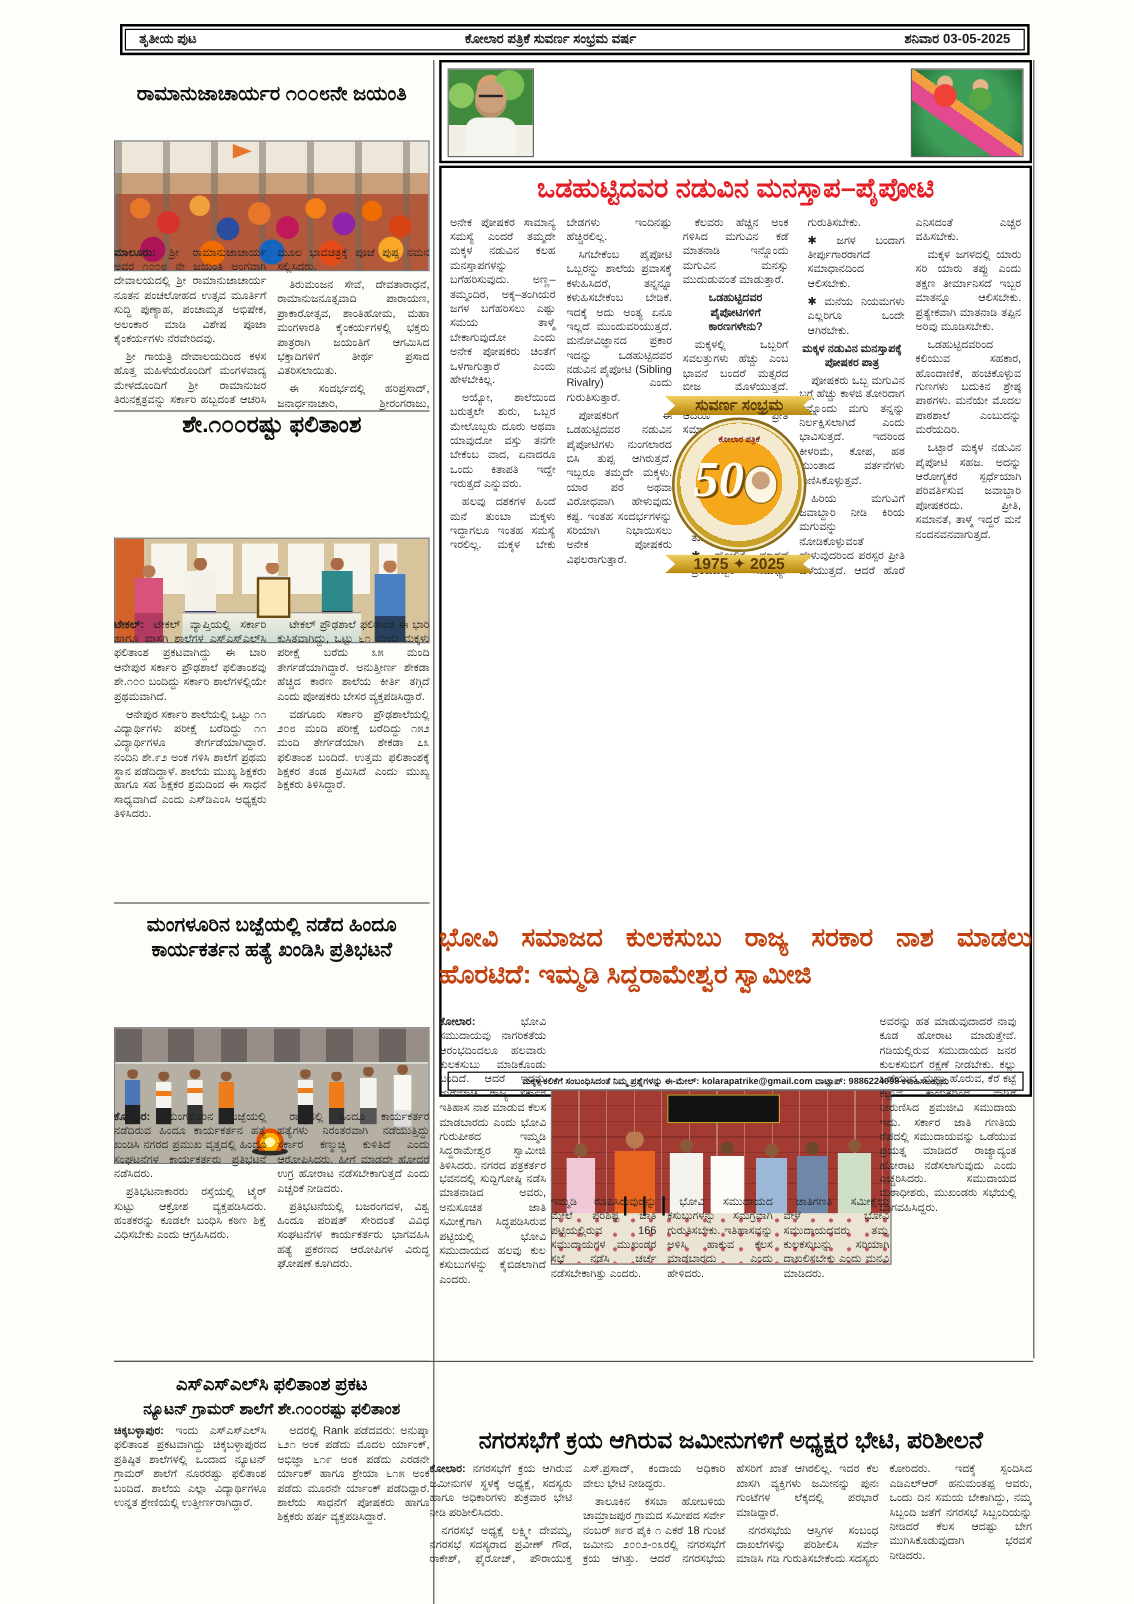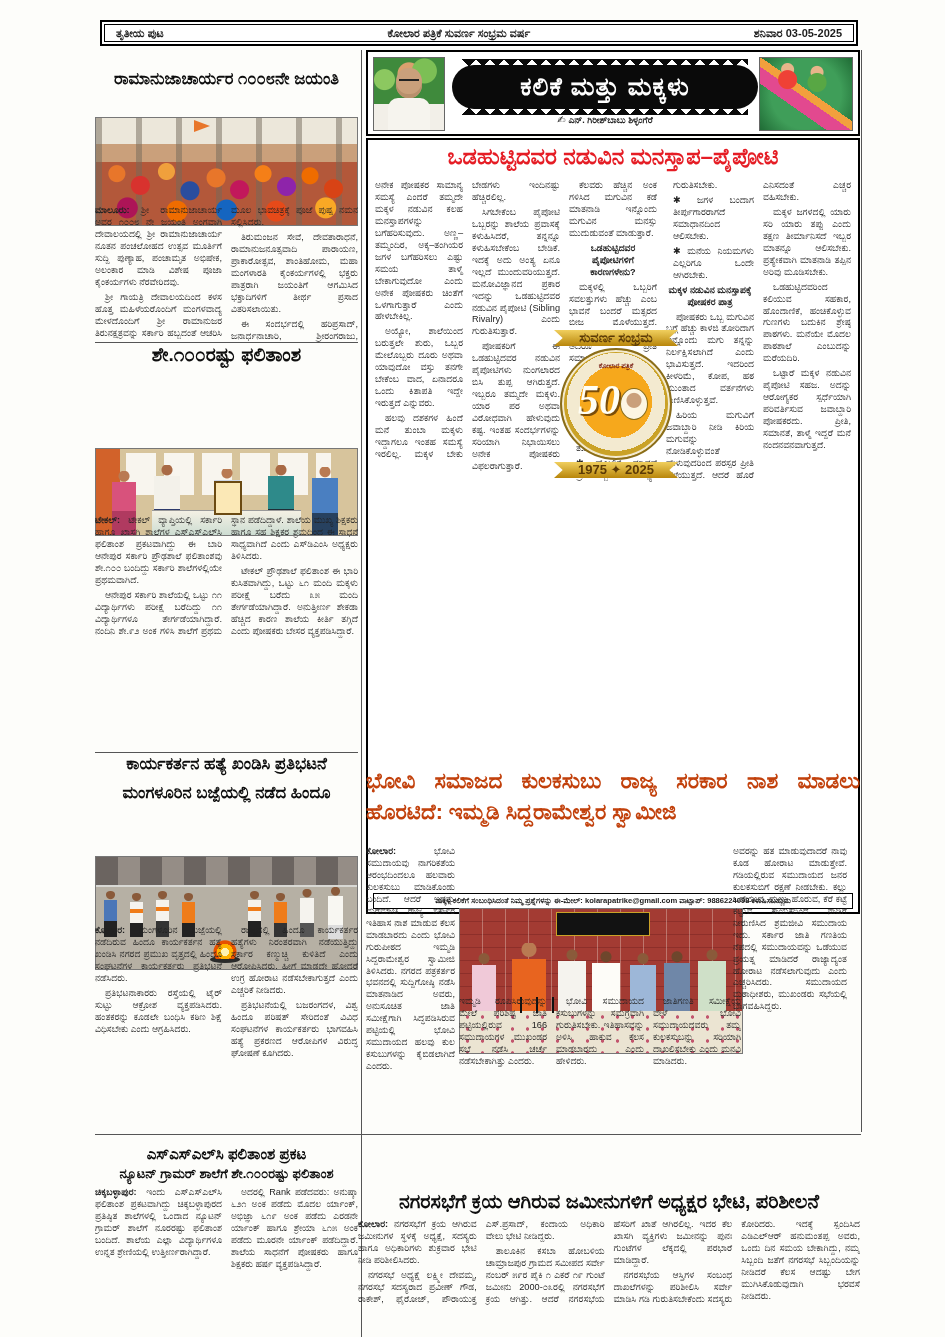--- a/index.html
+++ b/index.html
@@ -167,26 +167,27 @@
         <div class="fg" style="left:118px;top:20px;width:26px;height:40px;border-radius:8px 8px 0 0;background:radial-gradient(circle at 50% 10%,#b97a52 0 5px,transparent 6px),linear-gradient(180deg,transparent 11px,#cfd8e8 11px);"></div>
         <div class="fg" style="left:172px;top:16px;width:26px;height:70px;border-radius:8px 8px 0 0;background:radial-gradient(circle at 50% 7%,#a96a45 0 5px,transparent 6px),linear-gradient(180deg,transparent 11px,#2e8a8a 11px 44px,#1f2e38 44px);"></div>
         <div class="fg" style="left:216px;top:18px;width:26px;height:68px;border-radius:8px 8px 0 0;background:radial-gradient(circle at 50% 7%,#b97a52 0 5px,transparent 6px),linear-gradient(180deg,transparent 11px,#4a7fc1 11px 46px,#27415f 46px);"></div>
         <div class="table"></div>
         <div class="frame"></div>
       </div>
       <div class="abs bt cols2" style="left:0;top:172px;width:263px;height:234px;">
         <p class="nofirst"><b class="dl">ಟೇಕಲ್:</b> <span>ಟೇಕಲ್ ವ್ಯಾಪ್ತಿಯಲ್ಲಿ ಸರ್ಕಾರಿ ಹಾಗೂ ಖಾಸಗಿ ಶಾಲೆಗಳ ಎಸ್‌ಎಸ್‌ಎಲ್‌ಸಿ ಫಲಿತಾಂಶ ಪ್ರಕಟವಾಗಿದ್ದು ಈ ಬಾರಿ ಆನೇಪುರ ಸರ್ಕಾರಿ ಪ್ರೌಢಶಾಲೆ ಫಲಿತಾಂಶವು ಶೇ.೧೦೦ ಬಂದಿದ್ದು ಸರ್ಕಾರಿ ಶಾಲೆಗಳಲ್ಲಿಯೇ ಪ್ರಥಮವಾಗಿದೆ.</span></p>
         <p>ಆನೇಪುರ ಸರ್ಕಾರಿ ಶಾಲೆಯಲ್ಲಿ ಒಟ್ಟು ೧೧ ವಿದ್ಯಾರ್ಥಿಗಳು ಪರೀಕ್ಷೆ ಬರೆದಿದ್ದು ೧೧ ವಿದ್ಯಾರ್ಥಿಗಳೂ ತೇರ್ಗಡೆಯಾಗಿದ್ದಾರೆ. ನಂದಿನಿ ಶೇ.೯೨ ಅಂಕ ಗಳಿಸಿ ಶಾಲೆಗೆ ಪ್ರಥಮ ಸ್ಥಾನ ಪಡೆದಿದ್ದಾಳೆ. ಶಾಲೆಯ ಮುಖ್ಯ ಶಿಕ್ಷಕರು ಹಾಗೂ ಸಹ ಶಿಕ್ಷಕರ ಶ್ರಮದಿಂದ ಈ ಸಾಧನೆ ಸಾಧ್ಯವಾಗಿದೆ ಎಂದು ಎಸ್‌ಡಿಎಂಸಿ ಅಧ್ಯಕ್ಷರು ತಿಳಿಸಿದರು.</p>
         <p>ಟೇಕಲ್ ಪ್ರೌಢಶಾಲೆ ಫಲಿತಾಂಶ ಈ ಭಾರಿ ಕುಸಿತವಾಗಿದ್ದು, ಒಟ್ಟು ೬೧ ಮಂದಿ ಮಕ್ಕಳು ಪರೀಕ್ಷೆ ಬರೆದು ೩೫ ಮಂದಿ ತೇರ್ಗಡೆಯಾಗಿದ್ದಾರೆ. ಅನುತ್ತೀರ್ಣ ಶೇಕಡಾ ಹೆಚ್ಚಿದ ಕಾರಣ ಶಾಲೆಯ ಕೀರ್ತಿ ತಗ್ಗಿದೆ ಎಂದು ಪೋಷಕರು ಬೇಸರ ವ್ಯಕ್ತಪಡಿಸಿದ್ದಾರೆ.</p>
+        <p>ವಡಗೂರು ಸರ್ಕಾರಿ ಪ್ರೌಢಶಾಲೆಯಲ್ಲಿ ೨೦೮ ಮಂದಿ ಪರೀಕ್ಷೆ ಬರೆದಿದ್ದು ೧೫೨ ಮಂದಿ ತೇರ್ಗಡೆಯಾಗಿ ಶೇಕಡಾ ೭೩ ಫಲಿತಾಂಶ ಬಂದಿದೆ. ಉತ್ತಮ ಫಲಿತಾಂಶಕ್ಕೆ ಶಿಕ್ಷಕರ ತಂಡ ಶ್ರಮಿಸಿದೆ ಎಂದು ಮುಖ್ಯ ಶಿಕ್ಷಕರು ತಿಳಿಸಿದ್ದಾರೆ.</p>
       </div>
     </section>
 
     <section class="abs secC" style="left:0;top:702px;width:263px;height:430px;">
+      <h2 class="hd h16" style="margin-top:8px;">ಮಂಗಳೂರಿನ ಬಜ್ಪೆಯಲ್ಲಿ ನಡೆದ ಹಿಂದೂ</h2>
       <h2 class="hd h16">ಕಾರ್ಯಕರ್ತನ ಹತ್ಯೆ ಖಂಡಿಸಿ ಪ್ರತಿಭಟನೆ</h2>
-      <h2 class="hd h16" style="margin-top:8px;">ಮಂಗಳೂರಿನ ಬಜ್ಪೆಯಲ್ಲಿ ನಡೆದ ಹಿಂದೂ</h2>
       <div class="abs photo phC" style="top:54px;left:0;">
         <div class="fg" style="left:8px;top:34px;width:13px;height:46px;border-radius:6px 6px 0 0;background:radial-gradient(circle at 50% 8%,#8a5a3a 0 4px,transparent 5px),linear-gradient(180deg,transparent 9px,#4a76b8 9px 30px,#222 30px);"></div>
         <div class="fg" style="left:34px;top:36px;width:13px;height:44px;border-radius:6px 6px 0 0;background:radial-gradient(circle at 50% 8%,#8a5a3a 0 4px,transparent 5px),linear-gradient(180deg,transparent 9px,#f5f3ee 9px 16px,#ef7c1a 16px 20px,#f5f3ee 20px 30px,#222 30px);"></div>
         <div class="fg" style="left:60px;top:34px;width:13px;height:46px;border-radius:6px 6px 0 0;background:radial-gradient(circle at 50% 8%,#8a5a3a 0 4px,transparent 5px),linear-gradient(180deg,transparent 9px,#f5f3ee 9px 16px,#ef7c1a 16px 20px,#f5f3ee 20px 30px,#333 30px);"></div>
         <div class="fg" style="left:86px;top:36px;width:13px;height:44px;border-radius:6px 6px 0 0;background:radial-gradient(circle at 50% 8%,#8a5a3a 0 4px,transparent 5px),linear-gradient(180deg,transparent 9px,#ef7c1a 9px 30px,#222 30px);"></div>
         <div class="fg" style="left:152px;top:34px;width:13px;height:46px;border-radius:6px 6px 0 0;background:radial-gradient(circle at 50% 8%,#8a5a3a 0 4px,transparent 5px),linear-gradient(180deg,transparent 9px,#f5f3ee 9px 16px,#ef7c1a 16px 20px,#f5f3ee 20px 30px,#222 30px);"></div>
         <div class="fg" style="left:178px;top:36px;width:13px;height:44px;border-radius:6px 6px 0 0;background:radial-gradient(circle at 50% 8%,#8a5a3a 0 4px,transparent 5px),linear-gradient(180deg,transparent 9px,#ef7c1a 9px 30px,#333 30px);"></div>
         <div class="fg" style="left:204px;top:32px;width:14px;height:48px;border-radius:6px 6px 0 0;background:radial-gradient(circle at 50% 8%,#8a5a3a 0 4px,transparent 5px),linear-gradient(180deg,transparent 9px,#f5f3ee 9px 34px,#555 34px);"></div>
         <div class="fg" style="left:232px;top:30px;width:15px;height:52px;border-radius:6px 6px 0 0;background:radial-gradient(circle at 50% 8%,#8a5a3a 0 4px,transparent 5px),linear-gradient(180deg,transparent 9px,#f8f7f2 9px 38px,#ddd 38px);"></div>
         <div class="tyre"></div>
@@ -210,28 +211,20 @@
     </section>
   </div>
 
   <div class="abs center">
 
     <div class="abs mastbox">
       <div class="abs portrait">
         <div class="face"></div>
         <div class="specs"></div>
         <div class="shirt"></div>
-      </div>
-      <div class="abs jagwrap">
-        <div class="jag">
-            <span>ಕಲಿಕೆ ಮತ್ತು ಮಕ್ಕಳು</span>
-          </div>
-        <div class="byline">
-          <span class="penicon">✍</span><span>ಎನ್. ಗಿರೀಶ್‌ಬಾಬು ಶಿಳ್ಳಂಗೆರೆ</span>
-        </div>
       </div>
       <div class="abs kids"></div>
     </div>
 
     <div class="abs kalikebox">
       <h1 class="redhead">ಒಡಹುಟ್ಟಿದವರ ನಡುವಿನ ಮನಸ್ತಾಪ–ಪೈಪೋಟಿ</h1>
       <div class="kbody bt cols5">
         <p class="nofirst">ಅನೇಕ ಪೋಷಕರ ಸಾಮಾನ್ಯ ಸಮಸ್ಯೆ ಎಂದರೆ ತಮ್ಮದೇ ಮಕ್ಕಳ ನಡುವಿನ ಕಲಹ ಮನಸ್ತಾಪಗಳನ್ನು ಬಗೆಹರಿಸುವುದು. ಅಣ್ಣ–ತಮ್ಮಂದಿರ, ಅಕ್ಕ–ತಂಗಿಯರ ಜಗಳ ಬಗೆಹರಿಸಲು ಎಷ್ಟು ಸಮಯ ತಾಳ್ಮೆ ಬೇಕಾಗುವುದೋ ಎಂದು ಅನೇಕ ಪೋಷಕರು ಚಿಂತೆಗೆ ಒಳಗಾಗುತ್ತಾರೆ ಎಂದು ಹೇಳಬೇಕಿಲ್ಲ.</p>
         <p>ಅಯ್ಯೋ, ಶಾಲೆಯಿಂದ ಬರುತ್ತಲೇ ಶುರು, ಒಬ್ಬರ ಮೇಲೊಬ್ಬರು ದೂರು ಅಥವಾ ಯಾವುದೋ ವಸ್ತು ತನಗೇ ಬೇಕೆಂಬ ವಾದ, ಏನಾದರೂ ಒಂದು ಕಿತಾಪತಿ ಇದ್ದೇ ಇರುತ್ತದೆ ಎನ್ನುವರು.</p>
         <p>ಹಲವು ದಶಕಗಳ ಹಿಂದೆ ಮನೆ ತುಂಬಾ ಮಕ್ಕಳು ಇದ್ದಾಗಲೂ ಇಂತಹ ಸಮಸ್ಯೆ ಇರಲಿಲ್ಲ. ಮಕ್ಕಳ ಬೇಕು ಬೇಡಗಳು ಇಂದಿನಷ್ಟು ಹೆಚ್ಚಿರಲಿಲ್ಲ.</p>
@@ -293,18 +286,18 @@
         <p>ಭೋವಿ ಸಮುದಾಯದ ಕಸುಬುಗಳನ್ನು ಸಮಗ್ರವಾಗಿ ಗುರುತಿಸಬೇಕು. ಇತಿಹಾಸವನ್ನು ಅಳಿಸಿ ಹಾಕುವ ಕೆಲಸ ಮಾಡಬಾರದು ಎಂದು ಹೇಳಿದರು.</p>
         <p>ಜಾತಿಗಣತಿ ಸಮೀಕ್ಷೆಯ ವೇಳೆ ಭೋವಿ ಸಮುದಾಯದವರು ತಮ್ಮ ಕುಲಕಸುಬನ್ನು ಸರಿಯಾಗಿ ದಾಖಲಿಸಬೇಕು ಎಂದು ಮನವಿ ಮಾಡಿದರು.</p>
       </div>
     </section>
 
     <section class="abs civic">
       <h1 class="chead" style="margin-top:4px;">ನಗರಸಭೆಗೆ ಕ್ರಯ ಆಗಿರುವ ಜಮೀನುಗಳಿಗೆ ಅಧ್ಯಕ್ಷರ ಭೇಟಿ, ಪರಿಶೀಲನೆ</h1>
       <div class="bt cols4" style="height:160px;">
         <p class="nofirst"><b class="dl">ಕೋಲಾರ:</b> <span>ನಗರಸಭೆಗೆ ಕ್ರಯ ಆಗಿರುವ ಜಮೀನುಗಳ ಸ್ಥಳಕ್ಕೆ ಅಧ್ಯಕ್ಷೆ, ಸದಸ್ಯರು ಹಾಗೂ ಅಧಿಕಾರಿಗಳು ಶುಕ್ರವಾರ ಭೇಟಿ ನೀಡಿ ಪರಿಶೀಲಿಸಿದರು.</span></p>
         <p>ನಗರಸಭೆ ಅಧ್ಯಕ್ಷೆ ಲಕ್ಷ್ಮೀ ದೇವಮ್ಮ, ನಗರಸಭೆ ಸದಸ್ಯರಾದ ಪ್ರವೀಣ್ ಗೌಡ, ರಾಕೇಶ್, ಫೈರೋಜ್, ಪೌರಾಯುಕ್ತ ಎಸ್.ಪ್ರಸಾದ್, ಕಂದಾಯ ಅಧಿಕಾರಿ ವೇಲು ಭೇಟಿ ನೀಡಿದ್ದರು.</p>
-        <p>ತಾಲೂಕಿನ ಕಸಬಾ ಹೋಬಳಿಯ ಚಾಮ್ರಾಜಪುರ ಗ್ರಾಮದ ಸಮೀಪದ ಸರ್ವೇ ನಂಬರ್ ೫೯ರ ಪೈಕಿ ೧ ಎಕರೆ ೧೯ ಗುಂಟೆ ಜಮೀನು 2000-೦೩ರಲ್ಲಿ ನಗರಸಭೆಗೆ ಕ್ರಯ ಆಗಿತ್ತು. ಆದರೆ ನಗರಸಭೆಯ ಹೆಸರಿಗೆ ಖಾತೆ ಆಗಿರಲಿಲ್ಲ. ಇದರ ಕೆಲ ಖಾಸಗಿ ವ್ಯಕ್ತಿಗಳು ಜಮೀನನ್ನು ಪುನಃ ಗುಂಟೆಗಳ ಲೆಕ್ಕದಲ್ಲಿ ಪರಭಾರೆ ಮಾಡಿದ್ದಾರೆ.</p>
+        <p>ತಾಲೂಕಿನ ಕಸಬಾ ಹೋಬಳಿಯ ಚಾಮ್ರಾಜಪುರ ಗ್ರಾಮದ ಸಮೀಪದ ಸರ್ವೇ ನಂಬರ್ ೫೯ರ ಪೈಕಿ ೧ ಎಕರೆ 18 ಗುಂಟೆ ಜಮೀನು ೨೦೦೨-೦೩ರಲ್ಲಿ ನಗರಸಭೆಗೆ ಕ್ರಯ ಆಗಿತ್ತು. ಆದರೆ ನಗರಸಭೆಯ ಹೆಸರಿಗೆ ಖಾತೆ ಆಗಿರಲಿಲ್ಲ. ಇದರ ಕೆಲ ಖಾಸಗಿ ವ್ಯಕ್ತಿಗಳು ಜಮೀನನ್ನು ಪುನಃ ಗುಂಟೆಗಳ ಲೆಕ್ಕದಲ್ಲಿ ಪರಭಾರೆ ಮಾಡಿದ್ದಾರೆ.</p>
         <p>ನಗರಸಭೆಯ ಆಸ್ತಿಗಳ ಸಂಬಂಧ ದಾಖಲೆಗಳನ್ನು ಪರಿಶೀಲಿಸಿ ಸರ್ವೇ ಮಾಡಿಸಿ ಗಡಿ ಗುರುತಿಸಬೇಕೆಂದು ಸದಸ್ಯರು ಕೋರಿದರು. ಇದಕ್ಕೆ ಸ್ಪಂದಿಸಿದ ಎಡಿಎಲ್‌ಆರ್ ಹನುಮಂತಪ್ಪ ಅವರು, ಒಂದು ದಿನ ಸಮಯ ಬೇಕಾಗಿದ್ದು, ನಮ್ಮ ಸಿಬ್ಬಂದಿ ಜತೆಗೆ ನಗರಸಭೆ ಸಿಬ್ಬಂದಿಯನ್ನು ನೀಡಿದರೆ ಕೆಲಸ ಆದಷ್ಟು ಬೇಗ ಮುಗಿಸಿಕೊಡುವುದಾಗಿ ಭರವಸೆ ನೀಡಿದರು.</p>
       </div>
     </section>
   </div>
 </div>
 
 </body></html>

